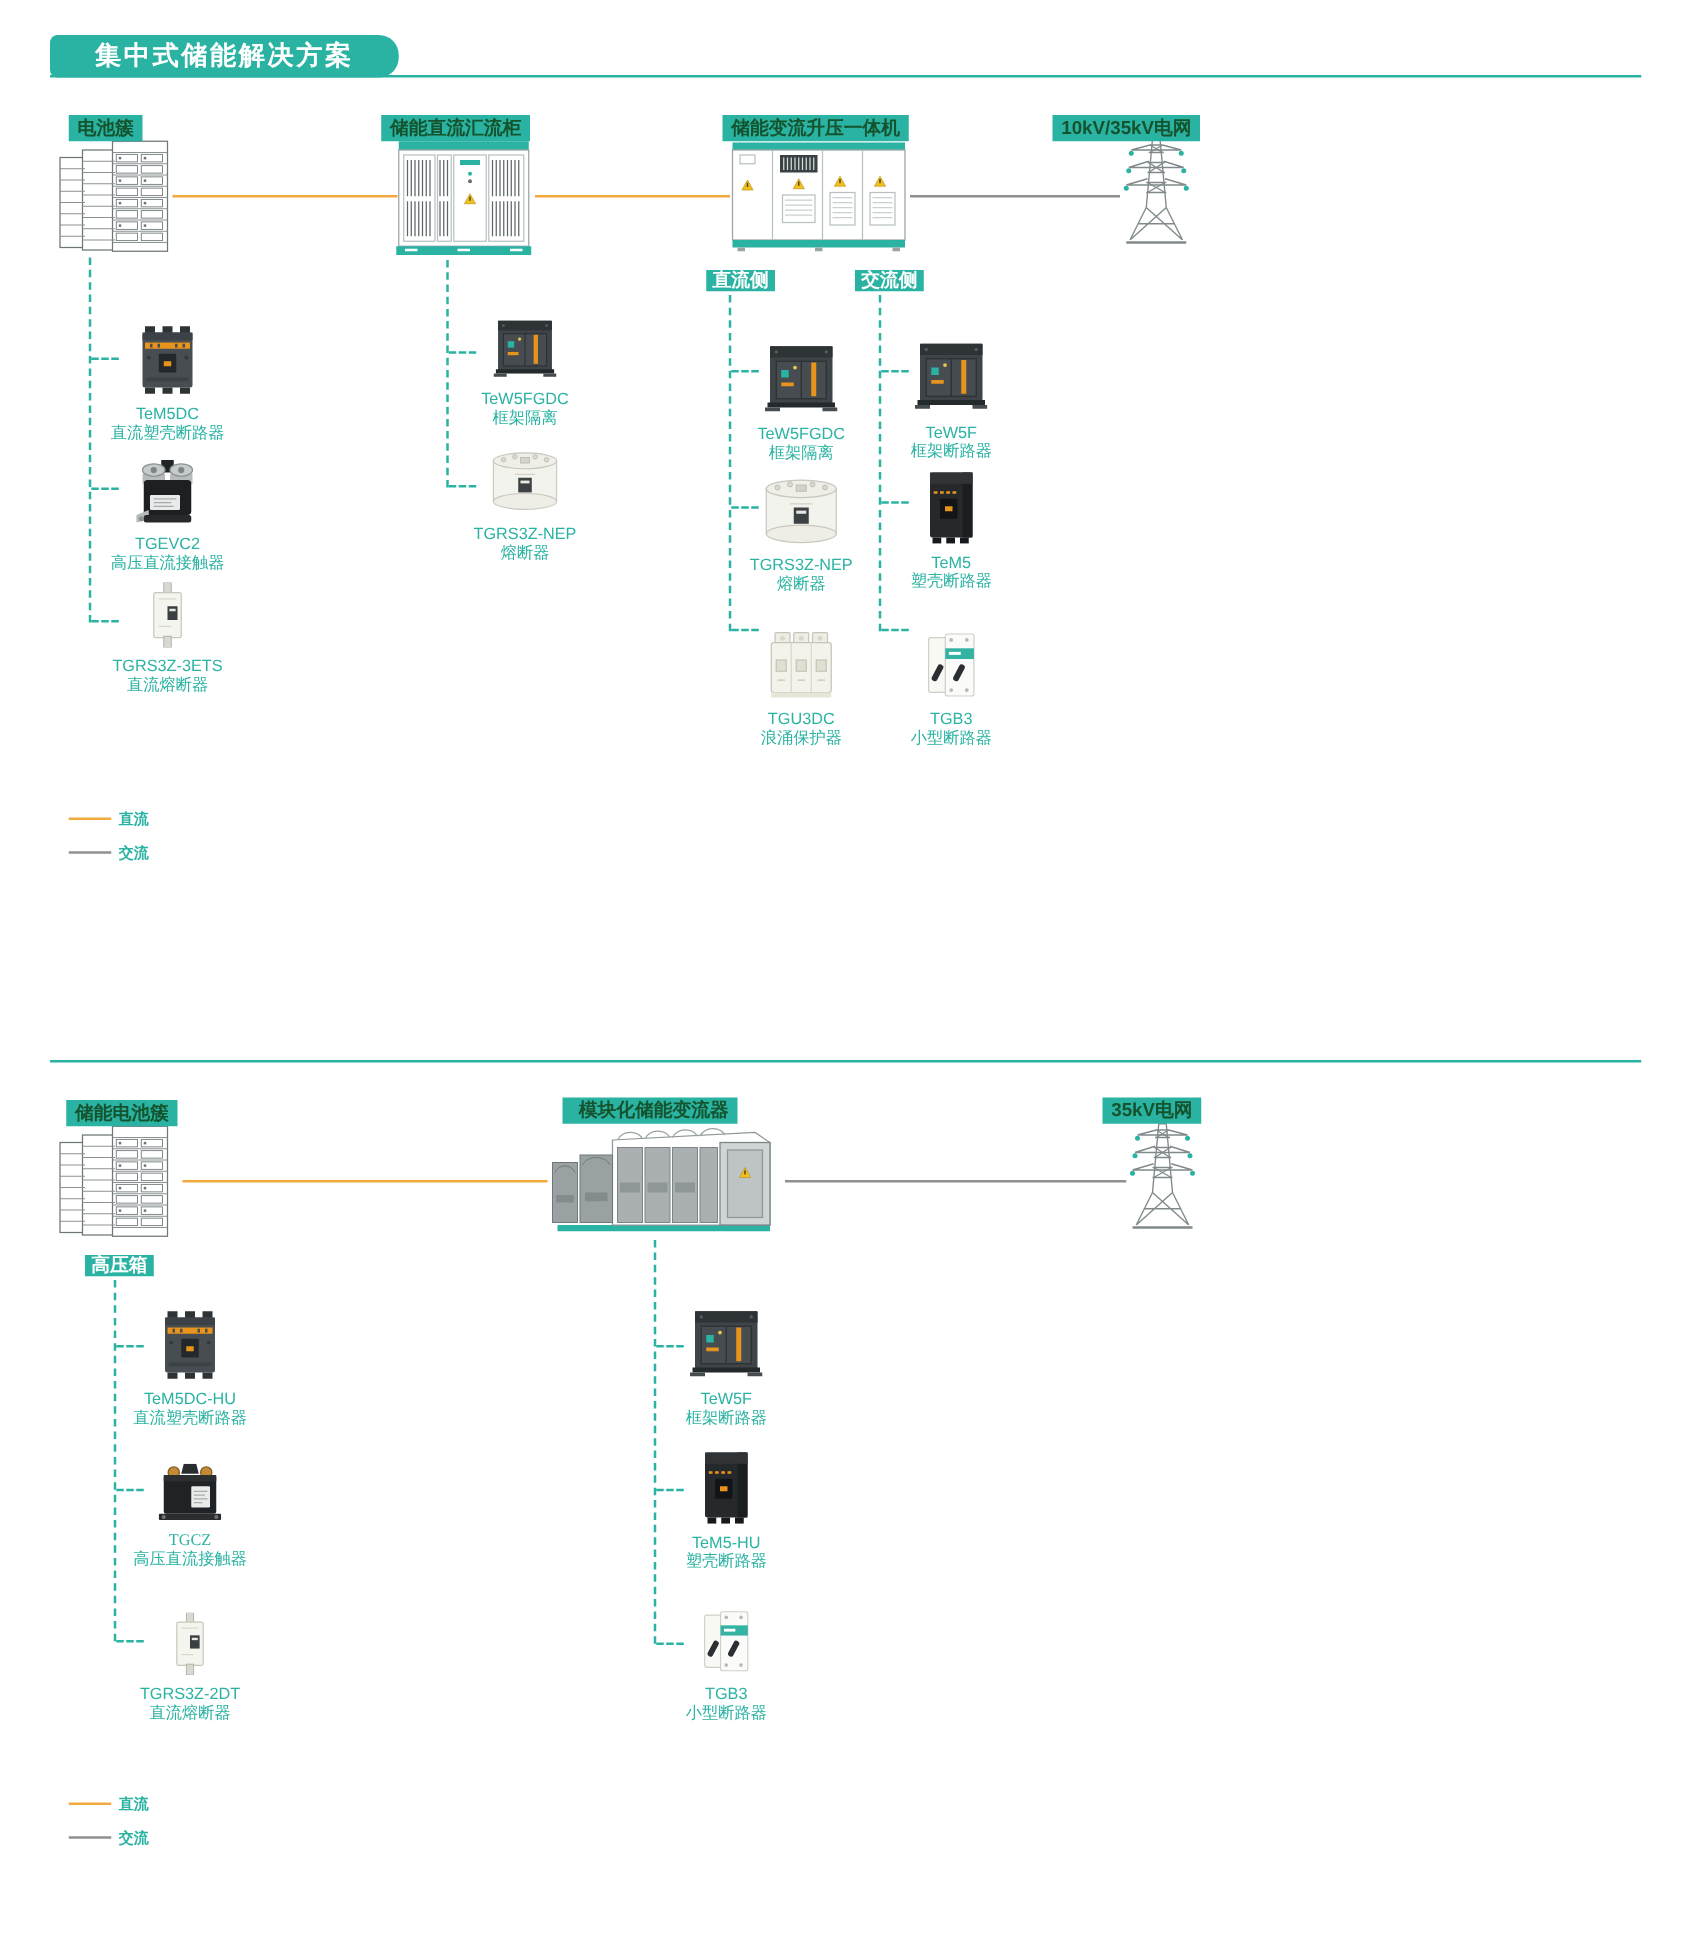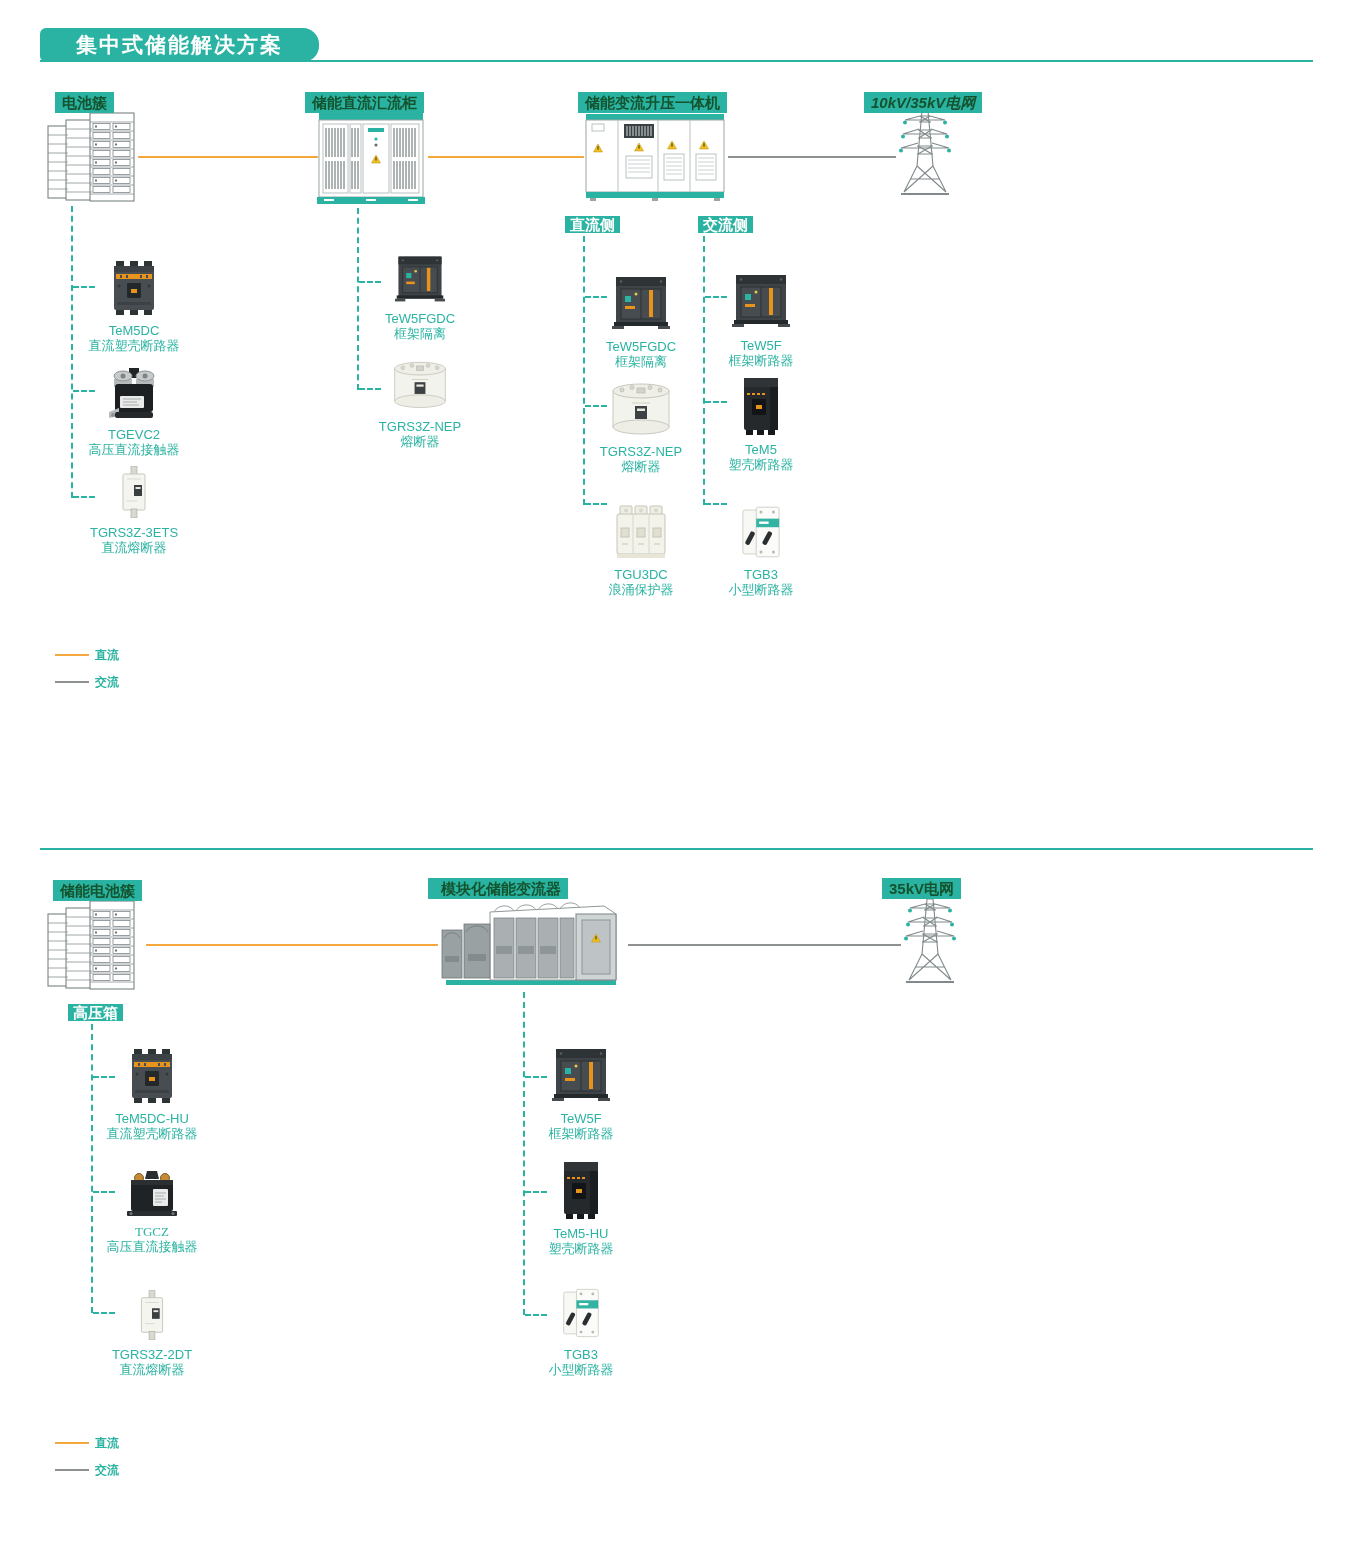--- a/index.html
+++ b/index.html
@@ -370,31 +370,31 @@
   <div class="abs node-label" style="left:305px;top:92px;">储能直流汇流柜</div>
   <svg class="abs" style="left:316px;top:112px;" width="110" height="94">
       <use href="#sym-dc-cabinet" width="110" height="94"></use>
     </svg>
 
   <div class="abs node-label" style="left:578px;top:92px;">储能变流升压一体机</div>
   <svg class="abs" style="left:584px;top:112px;" width="142" height="90">
       <use href="#sym-pcs" width="142" height="90"></use>
     </svg>
 
-  <div class="abs node-label" style="left:864px;top:92px;font-style:italic;">10kV/35kV电网</div>
+  <div class="abs node-label" style="left:842px;top:92px;">10kV/35kV电网</div>
   <svg class="abs" style="left:896px;top:108px;" width="58" height="88">
       <use href="#sym-tower" width="58" height="88"></use>
     </svg>
 
   <div class="abs conn dc" style="left:138px;top:156px;width:180px;"></div>
   <div class="abs conn dc" style="left:428px;top:156px;width:156px;"></div>
   <div class="abs conn ac" style="left:728px;top:156px;width:168px;"></div>
 
   <div class="abs sub-label" style="left:565px;top:216px;">直流侧</div>
-  <div class="abs sub-label" style="left:684px;top:216px;margin-left:14px;">交流侧</div>
+  <div class="abs sub-label" style="left:684px;top:216px;">交流侧</div>
 
   <div class="abs vdash" style="left:71px;top:206px;height:292px;"></div>
   <div class="abs hdash" style="left:73px;top:286px;"></div>
   <div class="abs hdash" style="left:73px;top:390px;"></div>
   <div class="abs hdash" style="left:73px;top:496px;"></div>
 
   <div class="abs vdash" style="left:357px;top:208px;height:182px;"></div>
   <div class="abs hdash" style="left:359px;top:281px;"></div>
   <div class="abs hdash" style="left:359px;top:388px;"></div>
 
@@ -494,21 +494,21 @@
   <div class="abs legend-line ac" style="left:55px;top:681px;"></div>
   <div class="abs legend-text" style="left:95px;top:675px;">交流</div>
 
   <div class="abs hline" style="left:40px;top:848px;width:1273px;"></div>
 
   <div class="abs node-label" style="left:53px;top:880px;">储能电池簇</div>
   <svg class="abs" style="left:46px;top:896px;" width="92" height="98">
       <use href="#sym-battery" width="92" height="98"></use>
     </svg>
 
-  <div class="abs node-label" style="left:428px;top:878px;padding-left:13px;">模块化储能变流器</div>
+  <div class="abs node-label" style="left:450px;top:878px;padding-left:13px;">模块化储能变流器</div>
   <svg class="abs" style="left:438px;top:898px;" width="185" height="92">
       <use href="#sym-container" width="185" height="92"></use>
     </svg>
 
   <div class="abs node-label" style="left:882px;top:878px;">35kV电网</div>
   <svg class="abs" style="left:901px;top:896px;" width="58" height="88">
       <use href="#sym-tower" width="58" height="88"></use>
     </svg>
 
   <div class="abs conn dc" style="left:146px;top:944px;width:292px;"></div>

